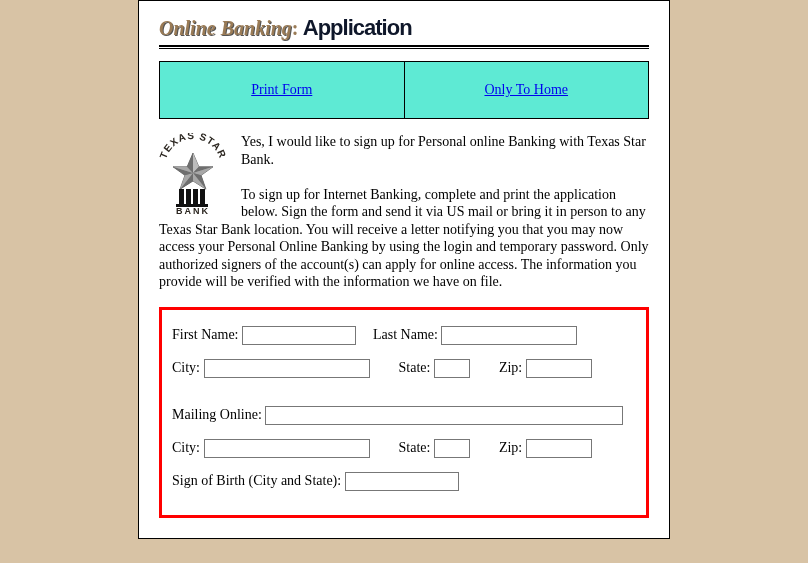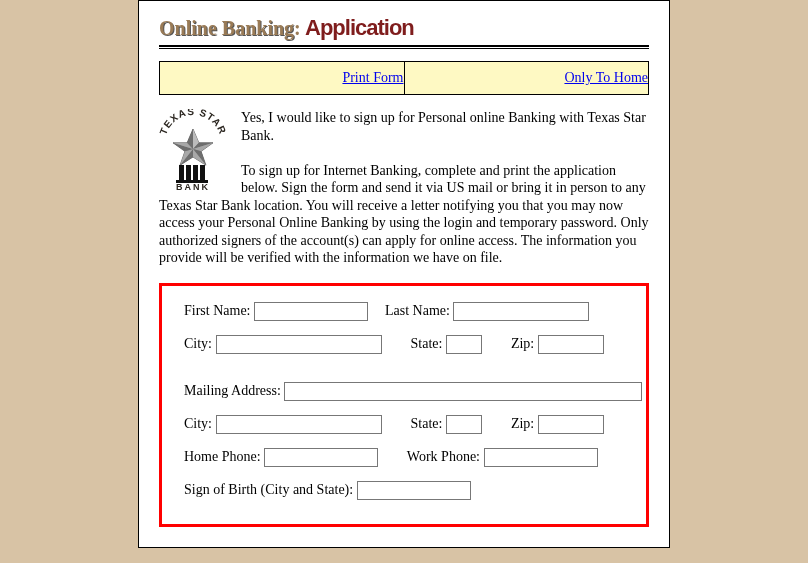--- a/index.html
+++ b/index.html
@@ -19,54 +19,55 @@
   }
   .header-title {
     padding: 4px 0 2px 0;
   }
   .header-title .ob {
     font-family: "Cooper Black", "Times New Roman", serif;
     font-weight: bold;
     font-size: 20px;
     color: #9a7b56;
     text-shadow: 1px 1px 0 #555;
+    font-style: italic;
   }
   .header-title .colon {
     font-family: "Times New Roman", serif;
     font-weight: bold;
     font-size: 20px;
     color: #9a7b56;
   }
   .header-title .app {
     font-family: "Arial Narrow", Arial, sans-serif;
     font-weight: bold;
     font-size: 22px;
     letter-spacing: -1px;
-    color: #7f1d1d;
+    color: #0f172a;
   }
   .hr1 {
     border: none;
     border-top: 2px solid #000;
     margin: 2px 0 1px 0;
   }
   .hr2 {
     border: none;
     border-top: 1px solid #000;
     margin: 0 0 12px 0;
   }
   .nav-table {
     width: 100%;
     border-collapse: collapse;
     margin-bottom: 14px;
   }
   .nav-table td {
-    background: #fef9c3;
+    background: #5eead4;
     border: 1px solid #000;
-    text-align: right;
-    padding: 8px 0;
+    text-align: center;
+    padding: 20px 0;
     width: 50%;
   }
   .nav-table a {
     color: #0000ee;
     text-decoration: underline;
     font-size: 14px;
   }
   .intro {
     font-size: 14px;
     line-height: 1.25;
@@ -90,21 +91,20 @@
   }
   .star-svg { display: block; margin: 0 auto; }
   .clearfix::after { content: ""; display: block; clear: both; }
   .form-box {
     border: 3px solid #ff0000;
     padding: 16px 10px 10px 10px;
   }
   .form-row {
     margin-bottom: 14px;
     white-space: nowrap;
-    margin-left: 12px;
   }
   .form-row label {
     font-size: 14px;
   }
   .form-row input[type="text"] {
     border: 1px solid #777;
     height: 17px;
     font-size: 13px;
     padding: 0 2px;
     vertical-align: middle;
@@ -193,42 +193,35 @@
       <label>State:</label>
       <input type="text" style="width: 30px;">
       <span class="gap-lg"></span>
       <label>Zip:</label>
       <input type="text" style="width: 60px;">
     </div>
 
     <div style="height:14px"></div>
 
     <div class="form-row">
-      <label>Mailing Address:</label>
+      <label>Mailing Online:</label>
       <input type="text" style="width: 352px;">
     </div>
 
     <div class="form-row">
       <label>City:</label>
       <input type="text" style="width: 160px;">
       <span class="gap-lg"></span>
       <label>State:</label>
       <input type="text" style="width: 30px;">
       <span class="gap-lg"></span>
       <label>Zip:</label>
       <input type="text" style="width: 60px;">
     </div>
 
-    <div class="form-row">
-      <label>Home Phone:</label>
-      <input type="text" style="width: 108px;">
-      <span class="gap-lg"></span>
-      <label>Work Phone:</label>
-      <input type="text" style="width: 108px;">
-    </div>
 
 
     <div class="form-row">
       <label>Sign of Birth (City and State):</label>
       <input type="text" style="width: 108px;">
     </div>
 
   </div>
 
 </div>

